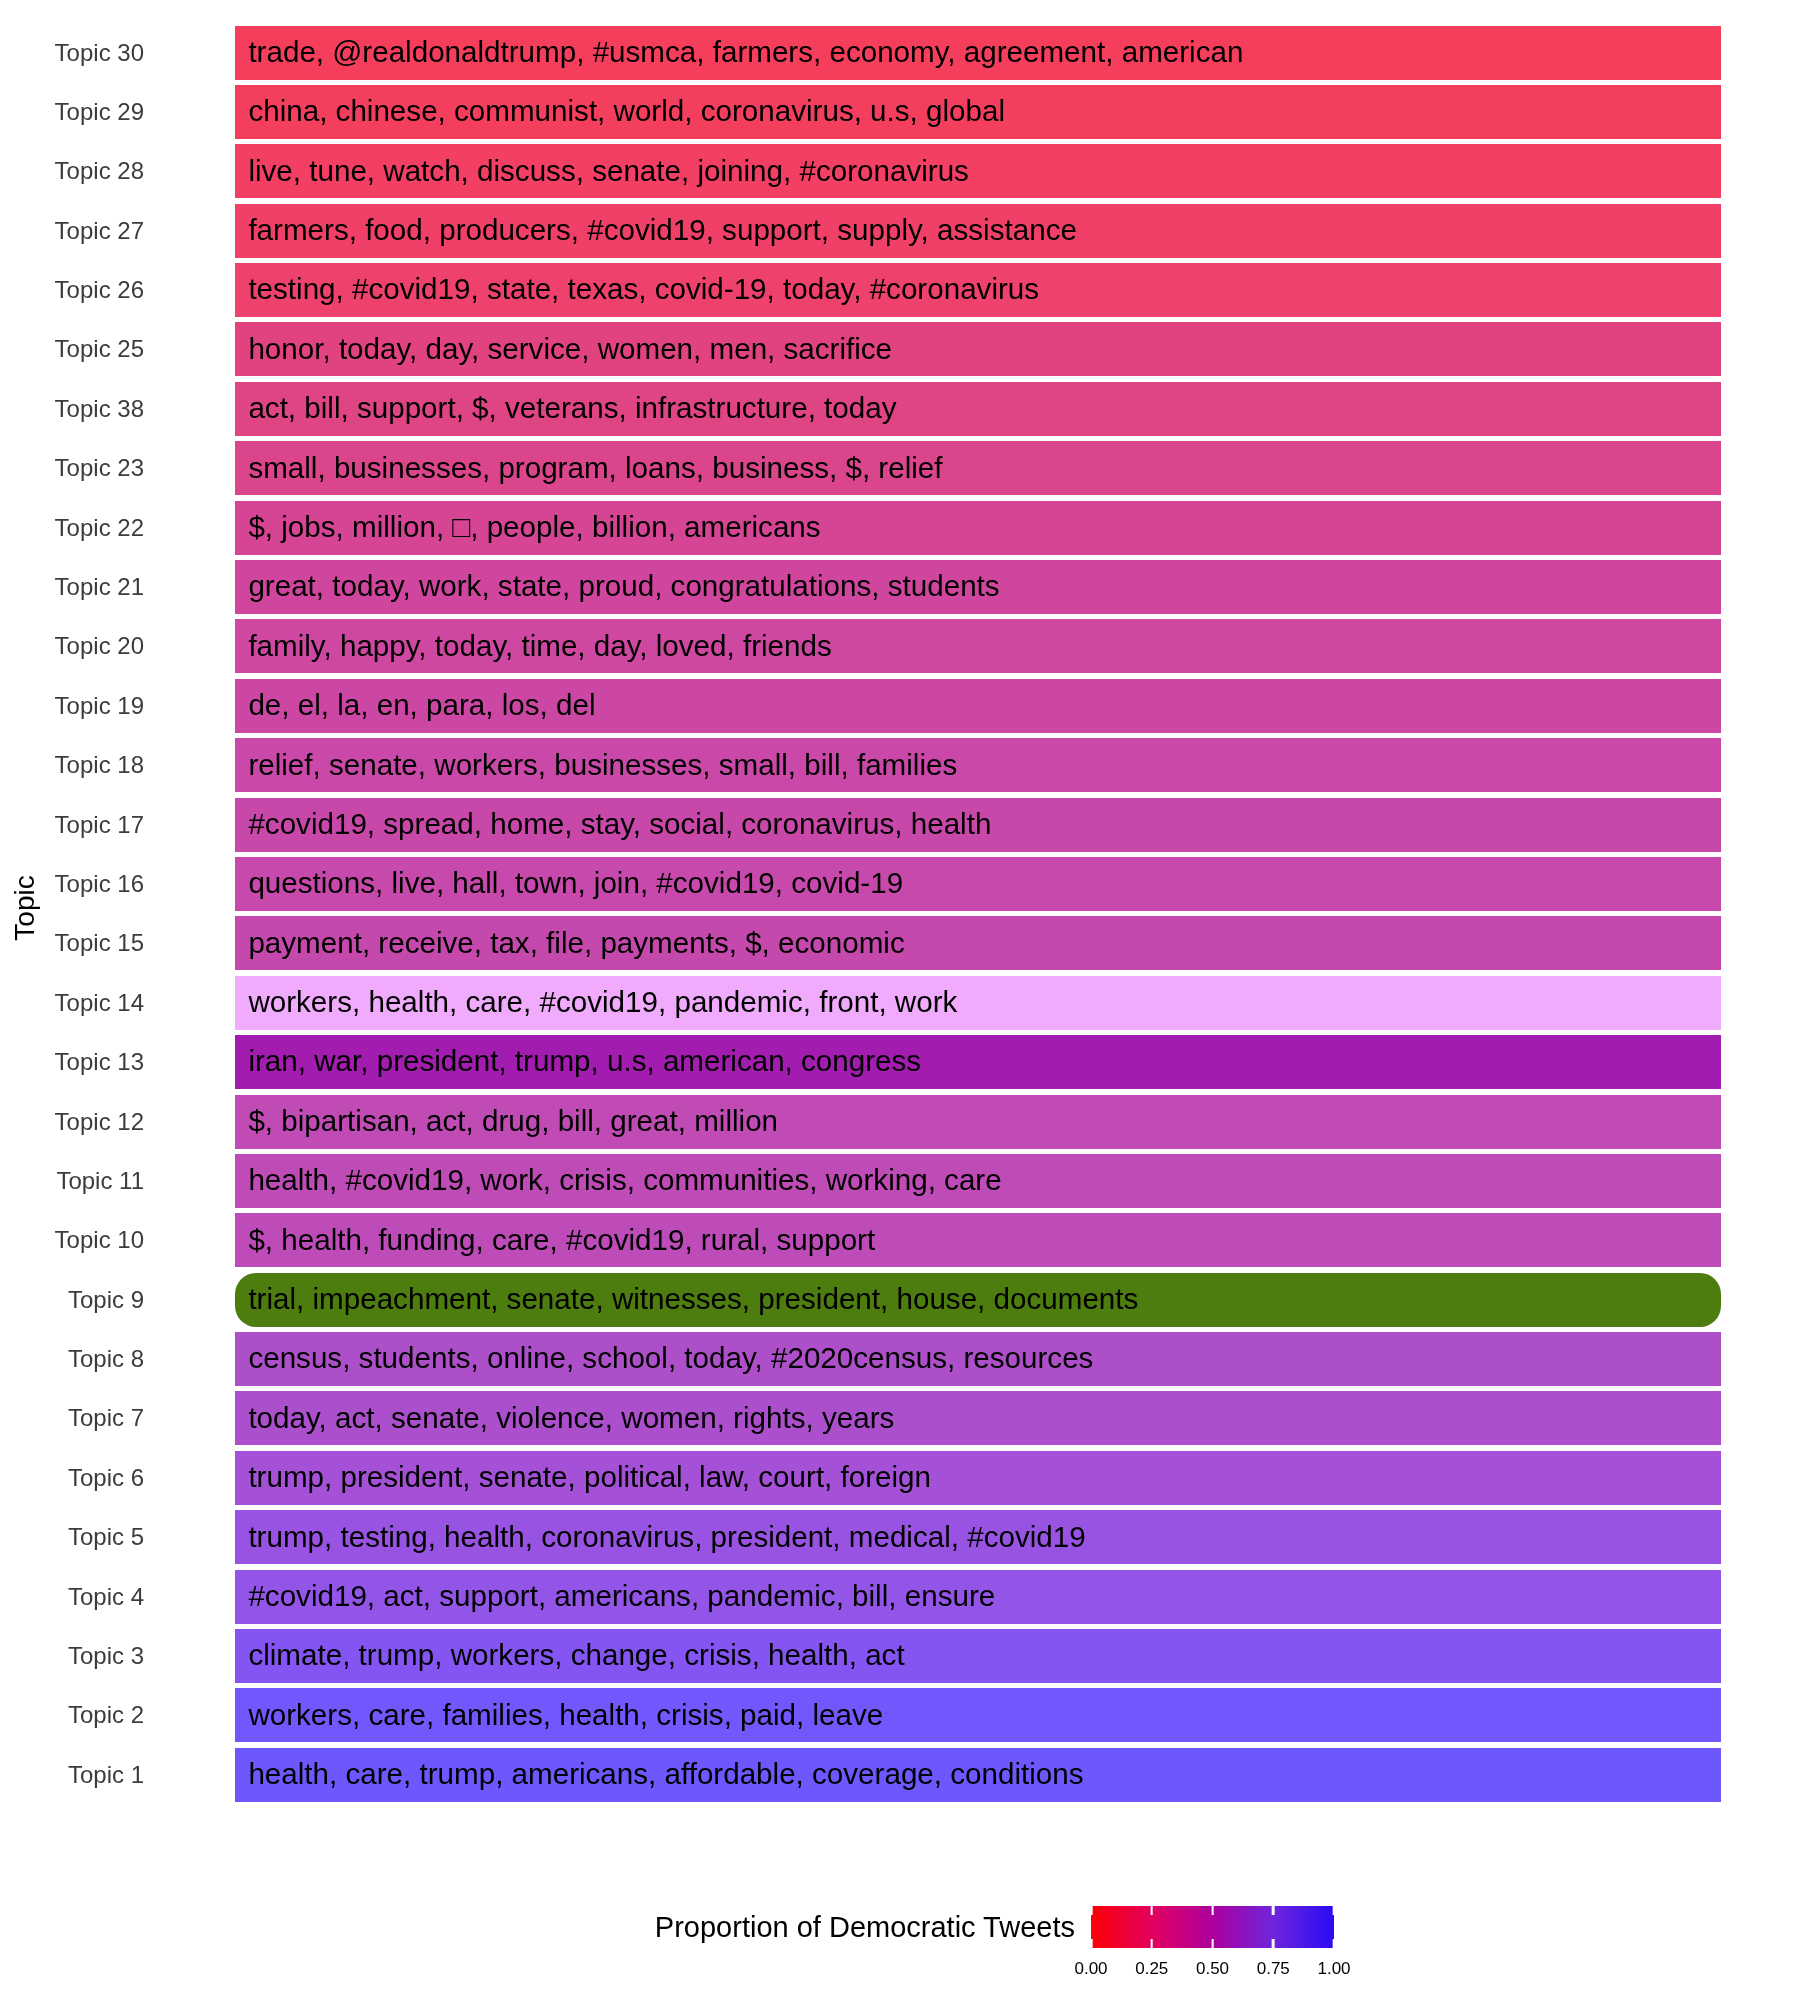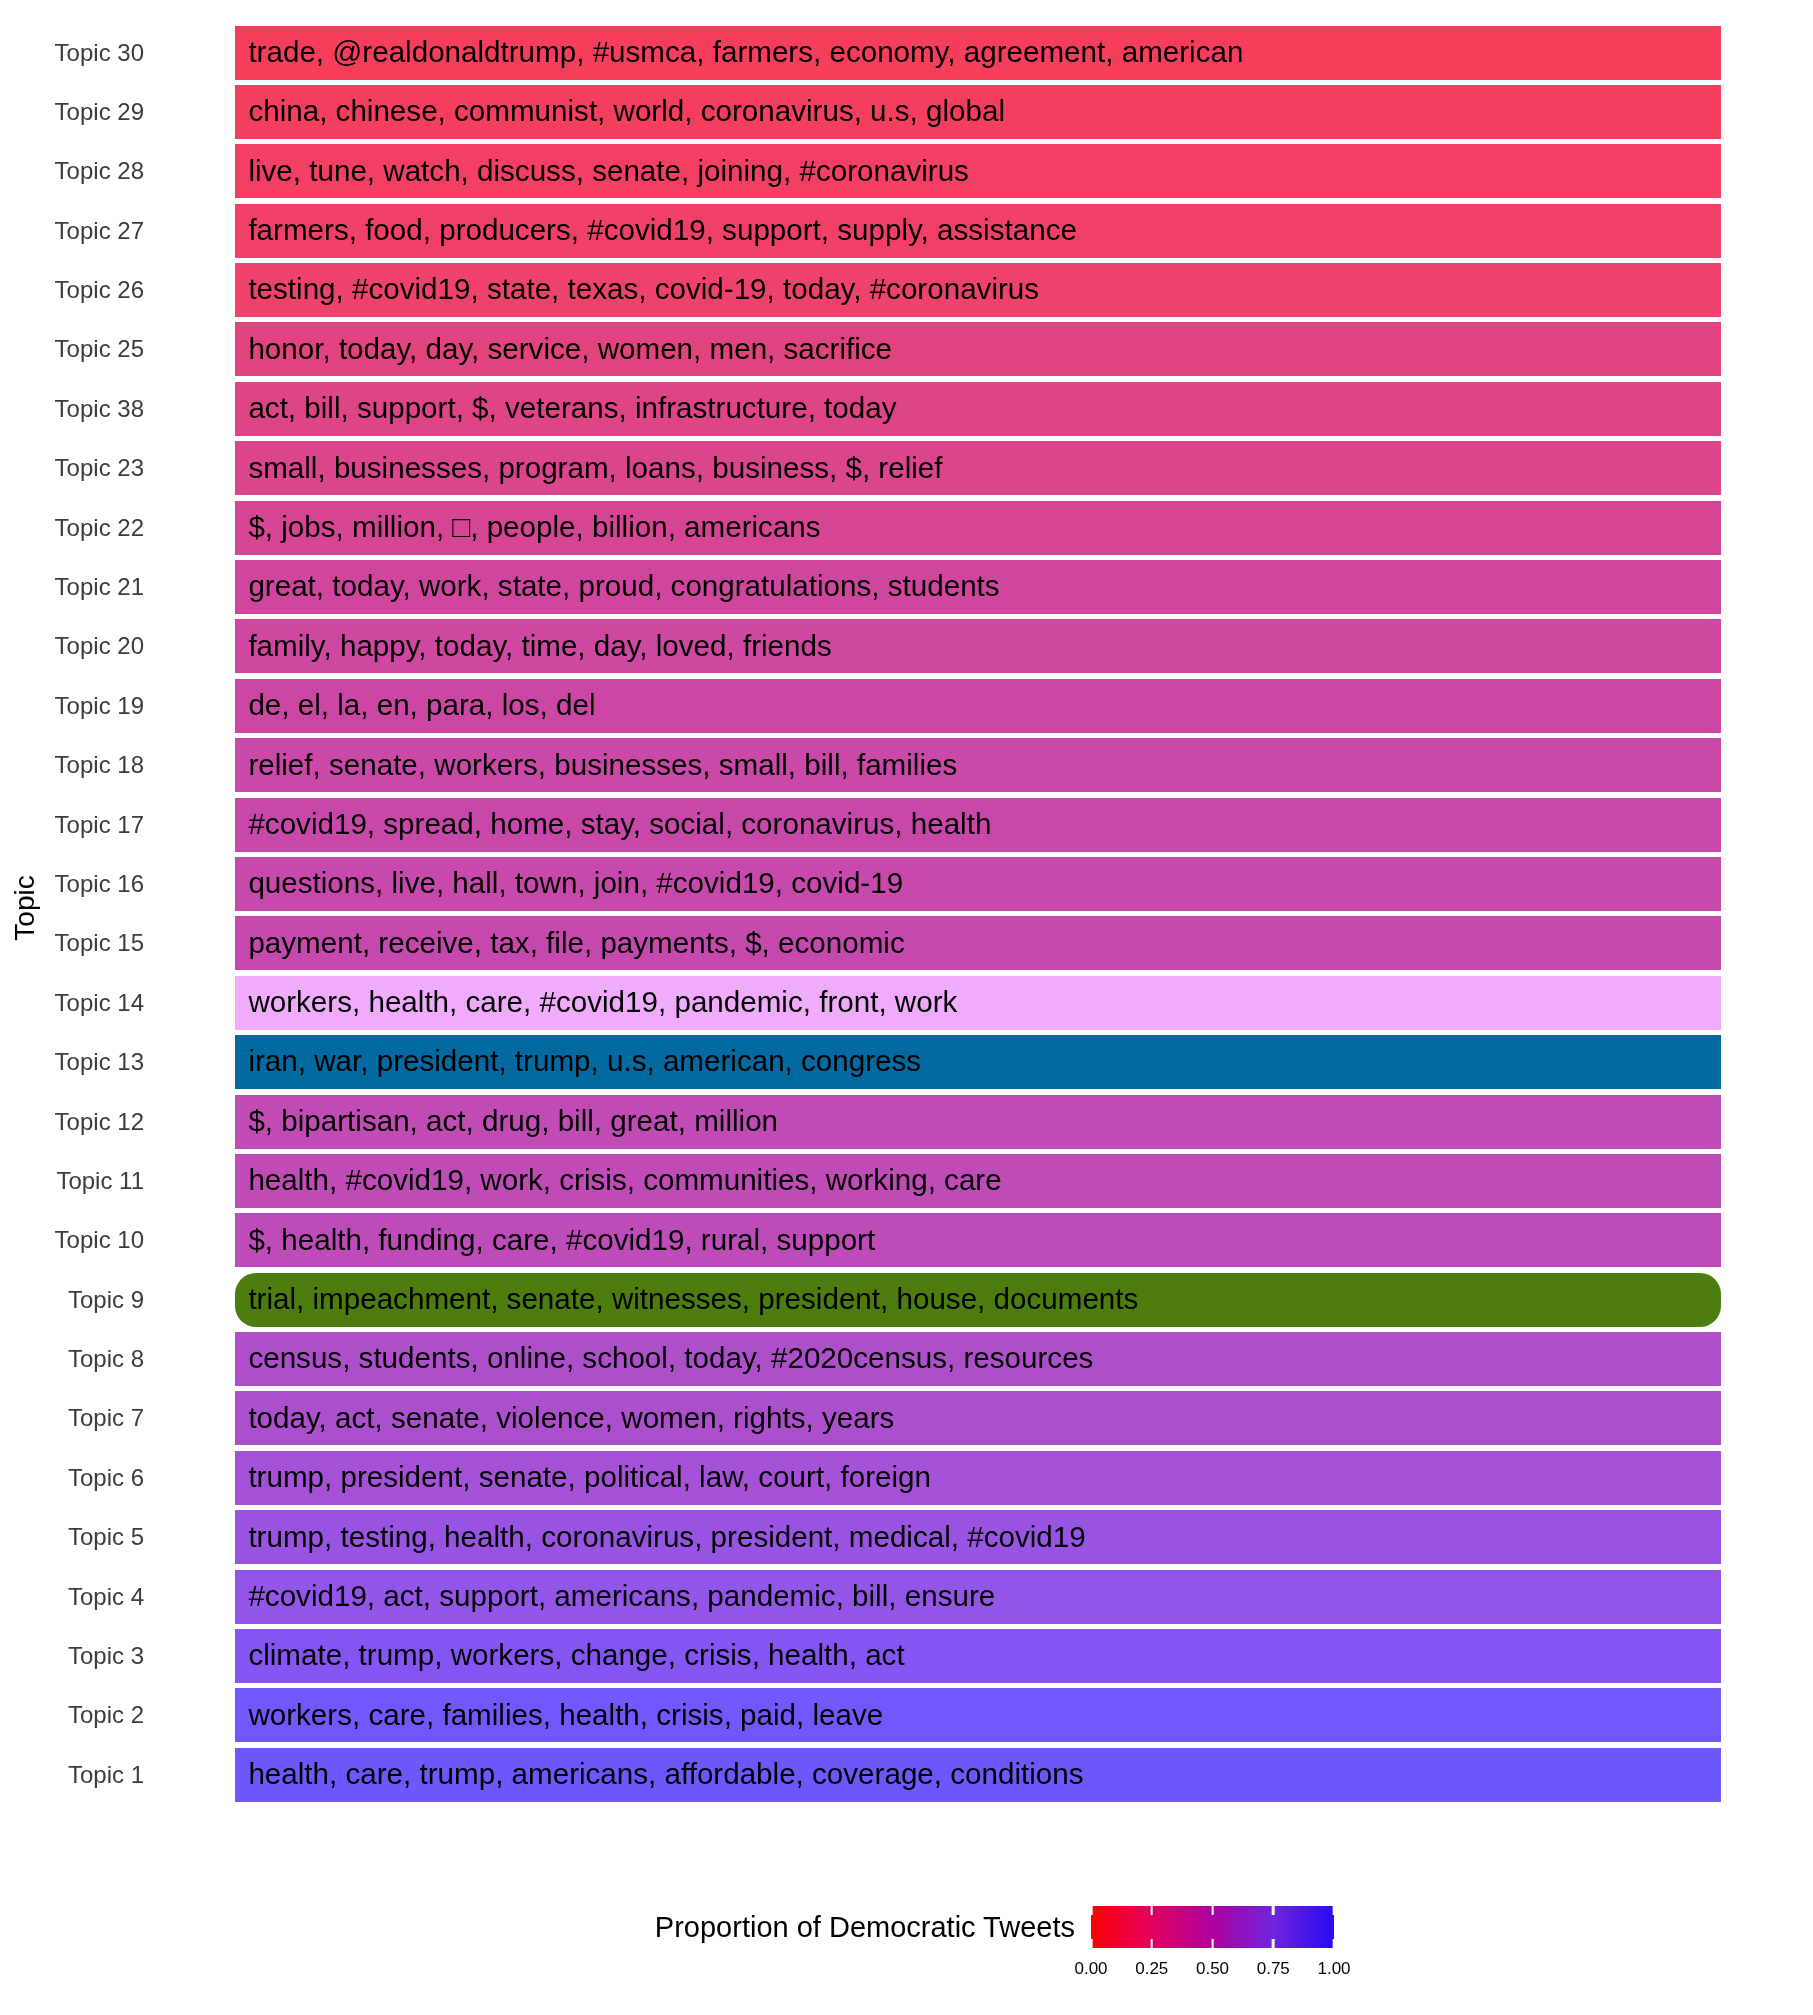--- a/index.html
+++ b/index.html
@@ -132,21 +132,21 @@
       <div class="row">
         <div class="row-label">Topic 15</div>
         <div class="bar" style="background: rgb(197, 73, 173);">payment, receive, tax, file, payments, $, economic</div>
       </div>
       <div class="row">
         <div class="row-label">Topic 14</div>
         <div class="bar" style="background: #f0abfc;">workers, health, care, #covid19, pandemic, front, work</div>
       </div>
       <div class="row">
         <div class="row-label">Topic 13</div>
-        <div class="bar" style="background: #0369a1;">iran, war, president, trump, u.s, american, congress</div>
+        <div class="bar" style="background: #a21caf;">iran, war, president, trump, u.s, american, congress</div>
       </div>
       <div class="row">
         <div class="row-label">Topic 12</div>
         <div class="bar" style="background: rgb(192, 75, 181);">$, bipartisan, act, drug, bill, great, million</div>
       </div>
       <div class="row">
         <div class="row-label">Topic 11</div>
         <div class="bar" style="background: rgb(191, 75, 182);">health, #covid19, work, crisis, communities, working, care</div>
       </div>
       <div class="row">

